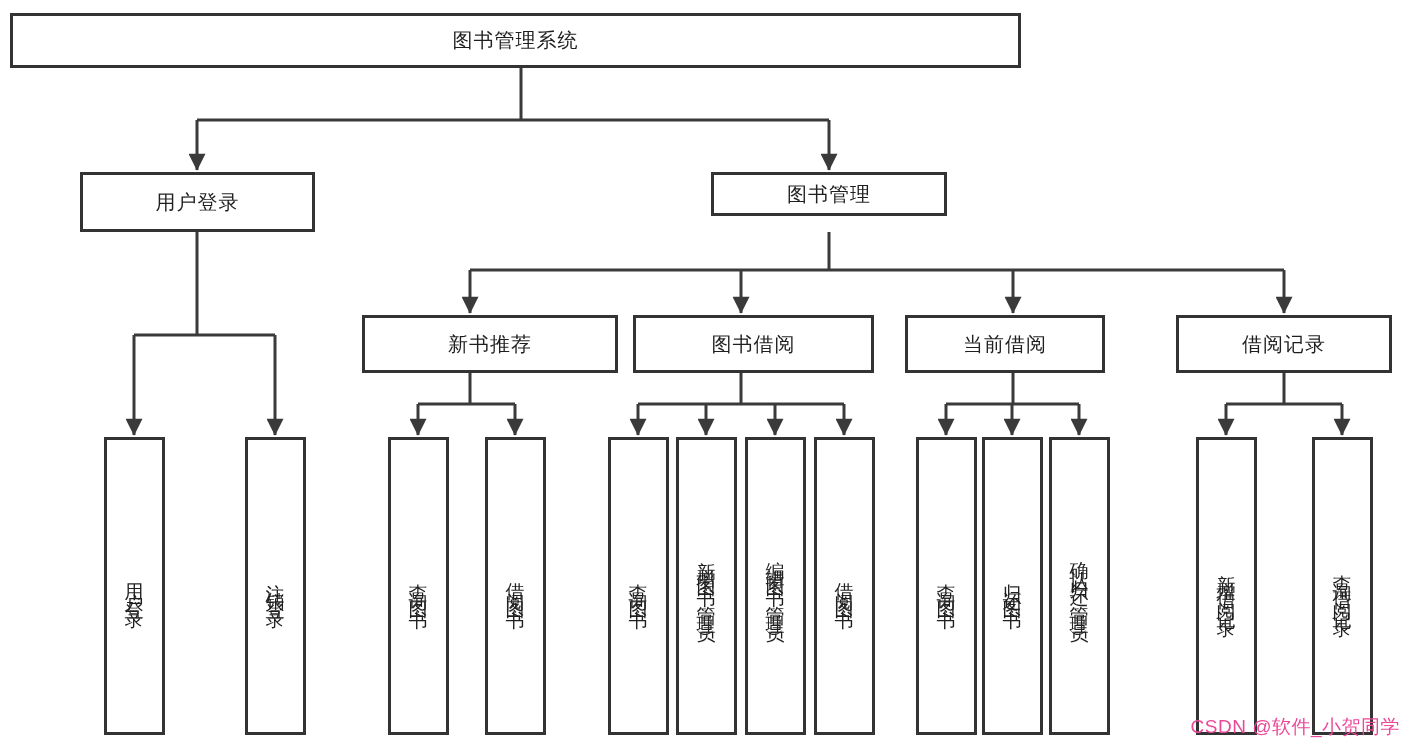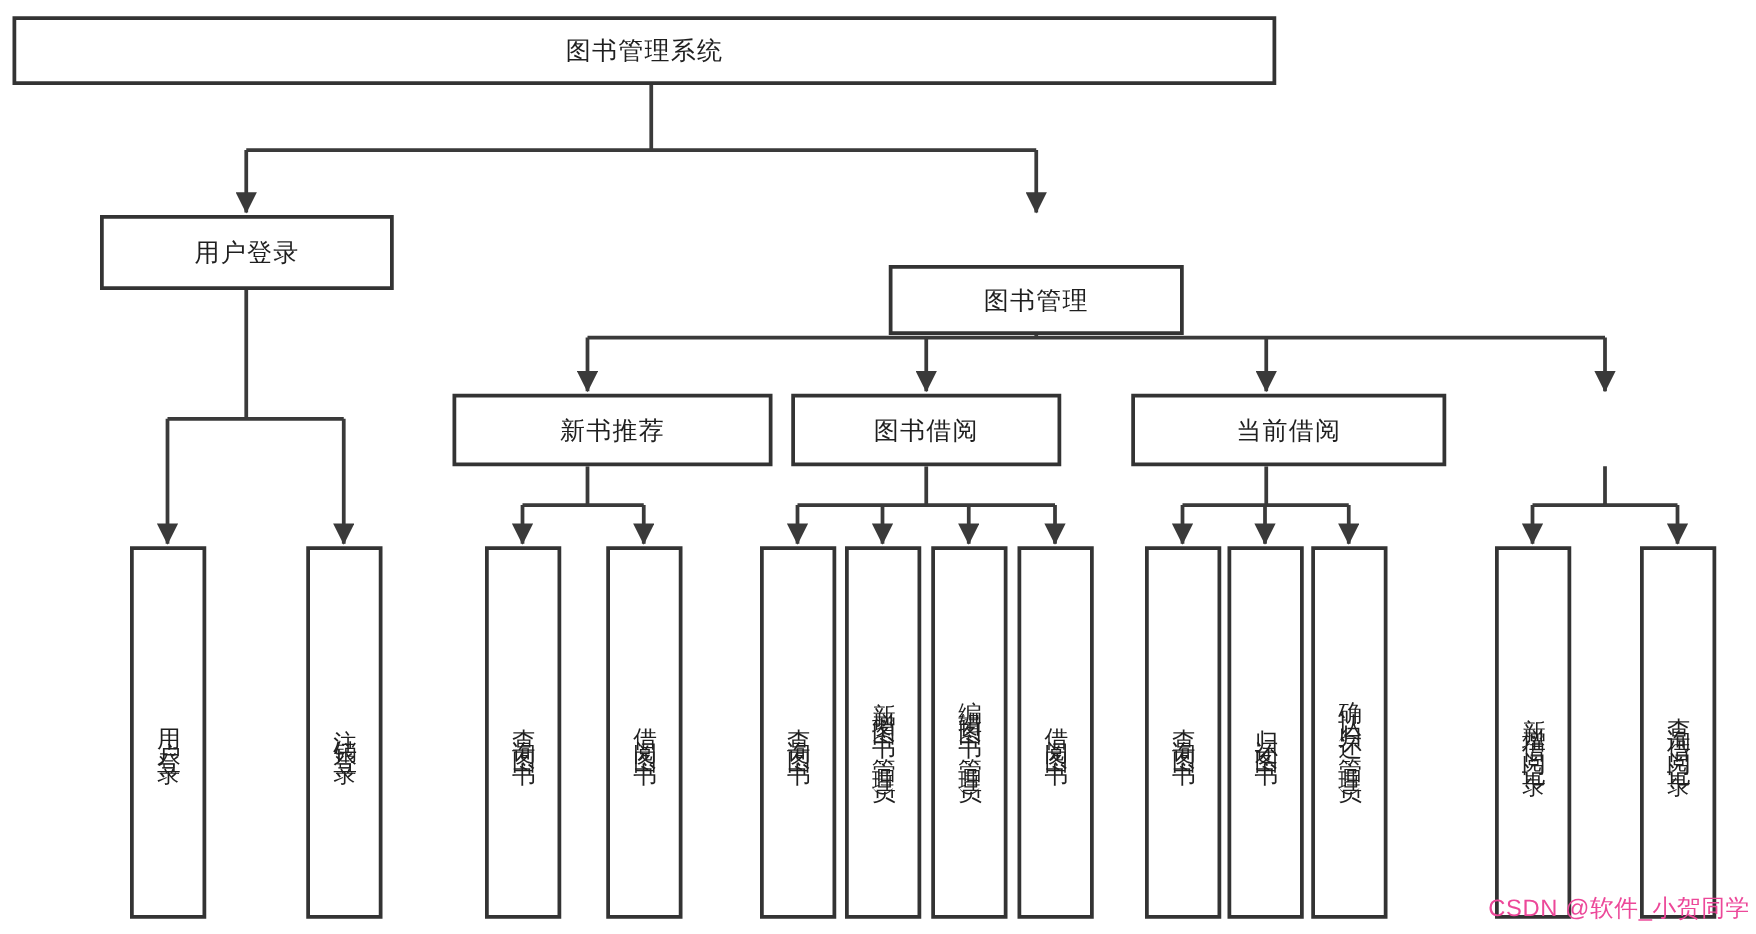--- a/index.html
+++ b/index.html
@@ -99,32 +99,35 @@
     </g>
   </svg>
 
   <div class="box" style="left:10px; top:13px; width:1011px; height:55px;">
     <span>图书管理系统</span>
   </div>
 
   <div class="box" style="left:80px; top:172px; width:235px; height:60px;">
     <span>用户登录</span>
   </div>
-  <div class="box" style="left:711px; top:172px; width:236px; height:56px;margin-top:40px;">
+  <div class="box" style="left:711px; top:172px; width:236px; height:44px;">
     <span>图书管理</span>
   </div>
 
   <div class="box" style="left:362px; top:315px; width:256px; height:58px;">
     <span>新书推荐</span>
   </div>
-  <div class="box" style="left:633px; top:315px; width:216px; height:58px;">
+  <div class="box" style="left:633px; top:315px; width:241px; height:58px;">
     <span>图书借阅</span>
   </div>
-  <div class="box" style="left:905px; top:315px; width:252px; height:58px;">
+  <div class="box" style="left:905px; top:315px; width:200px; height:58px;">
     <span>当前借阅</span>
+  </div>
+  <div class="box" style="left:1176px; top:315px; width:216px; height:58px;">
+    <span>借阅记录</span>
   </div>
 
   <div class="box vbox" style="left:104px;">
     <span class="vtext">用户登录</span>
   </div>
   <div class="box vbox" style="left:245px;">
     <span class="vtext">注销登录</span>
   </div>
 
   <div class="box vbox" style="left:388px;">

